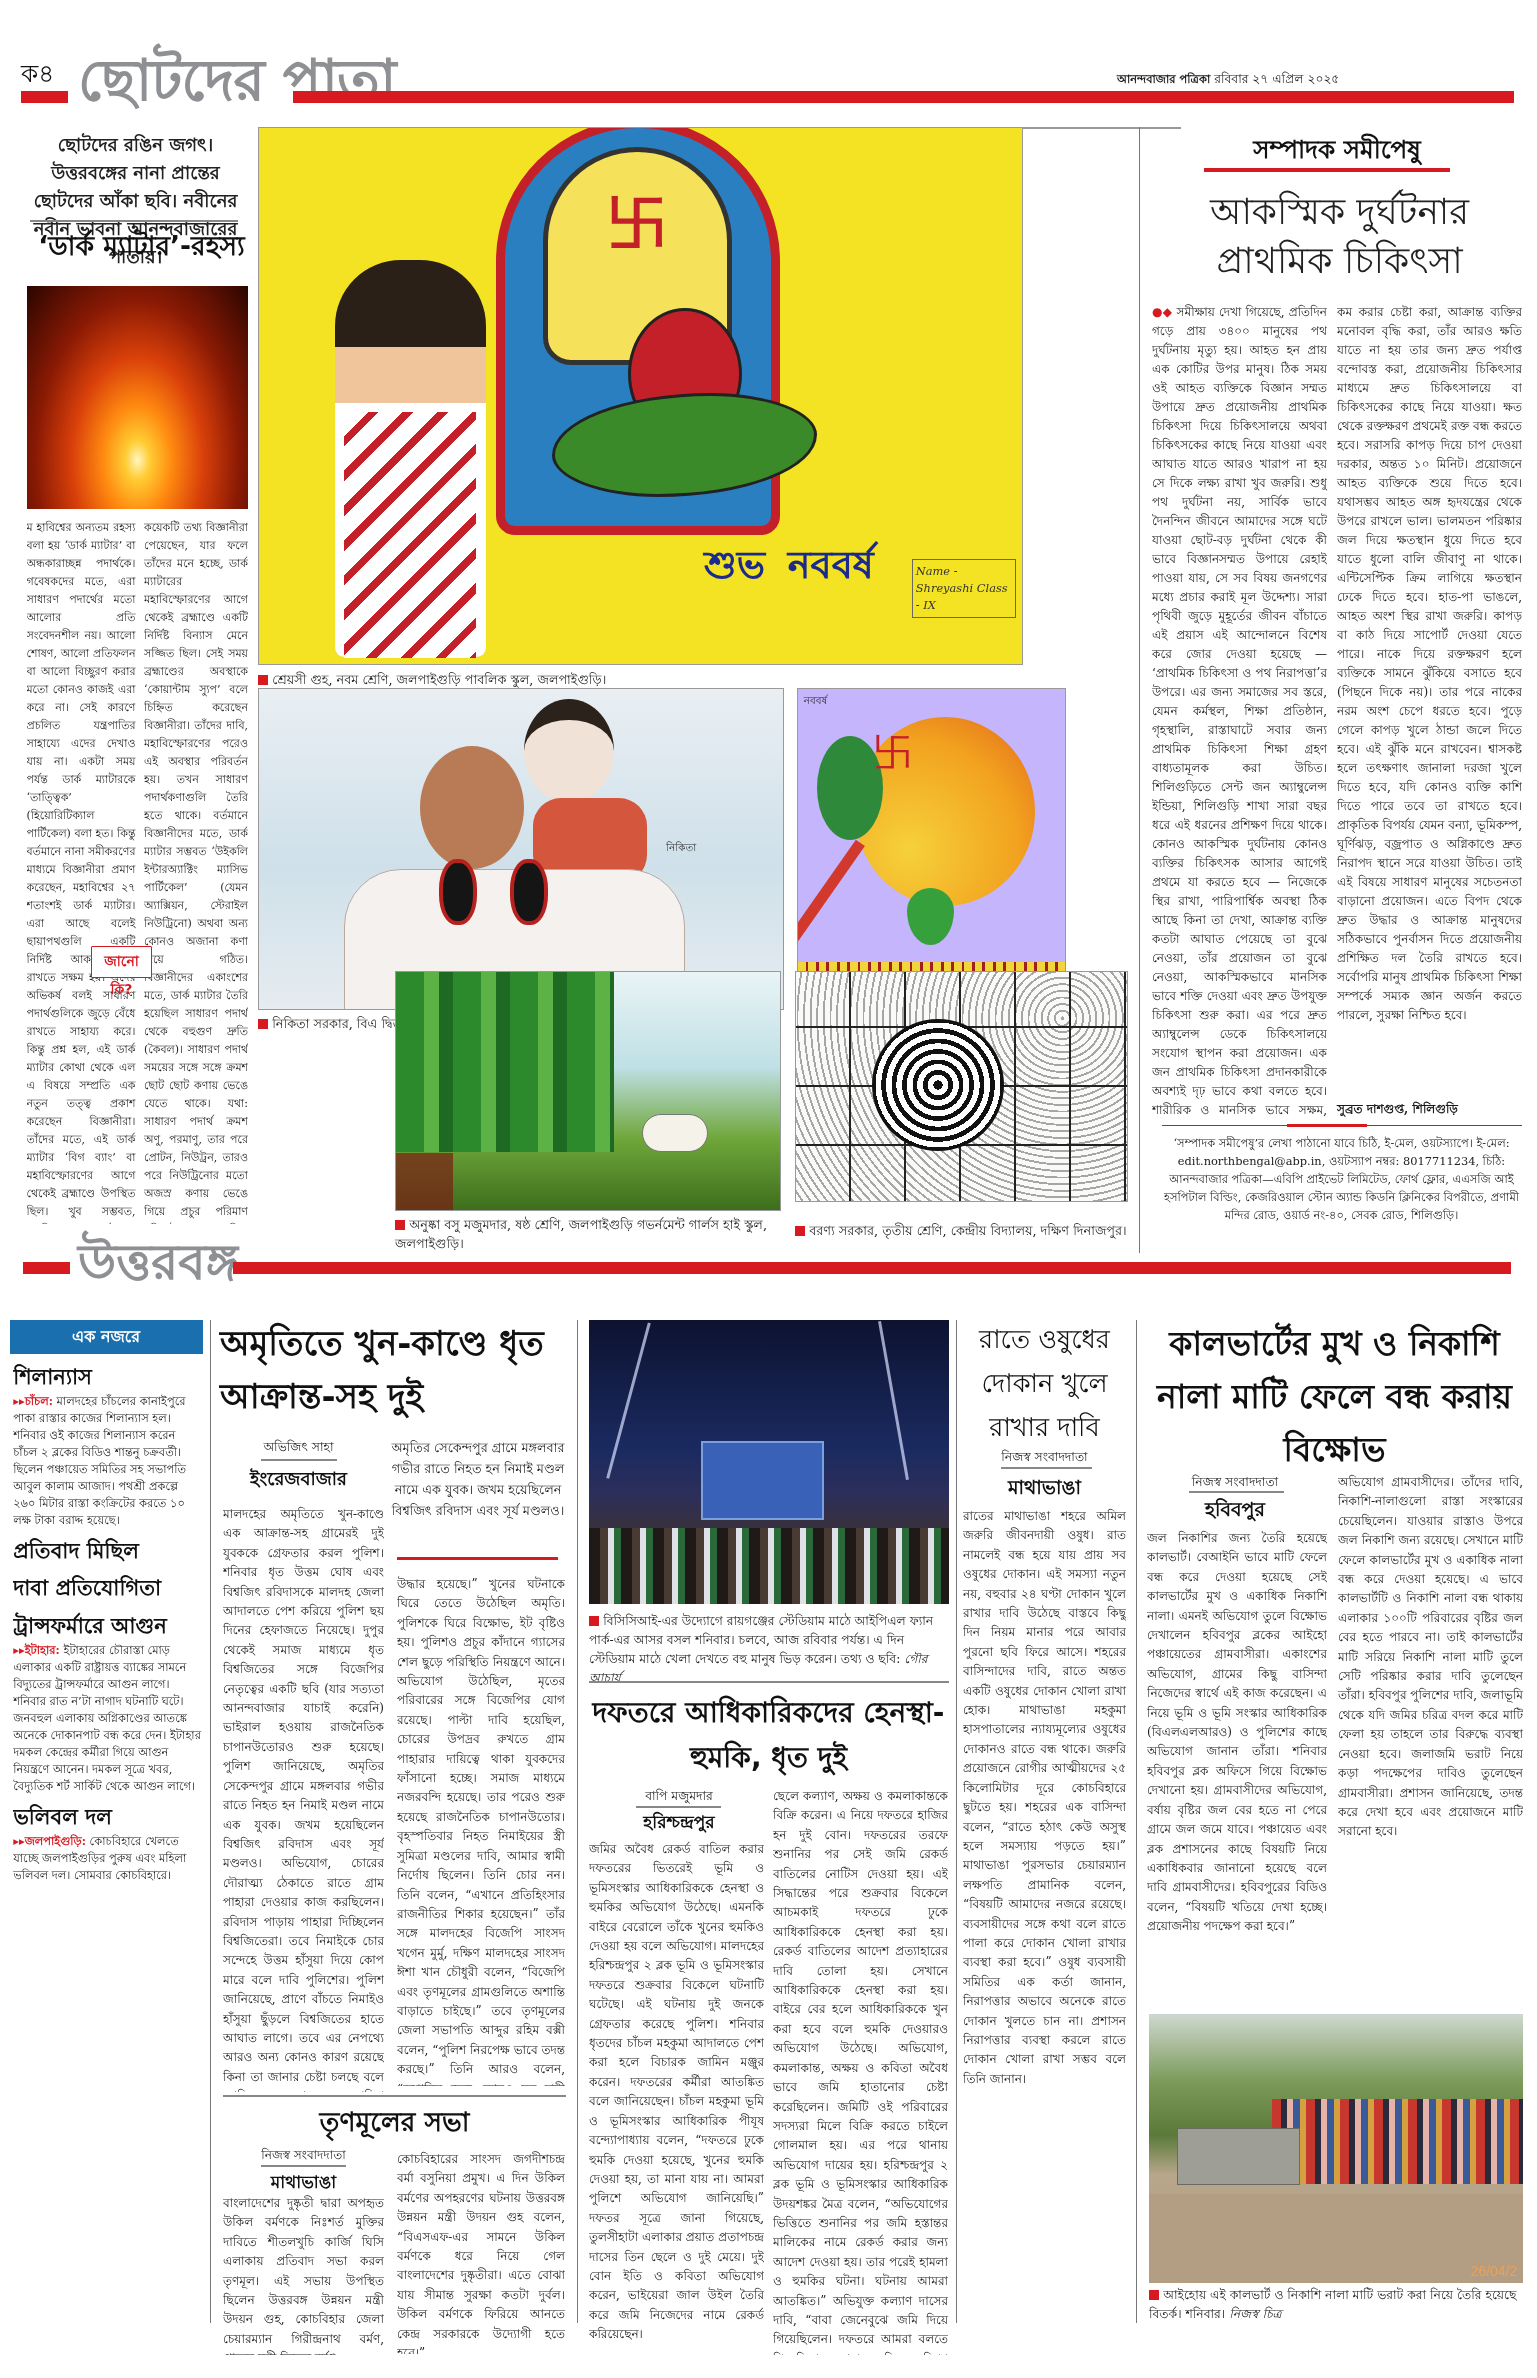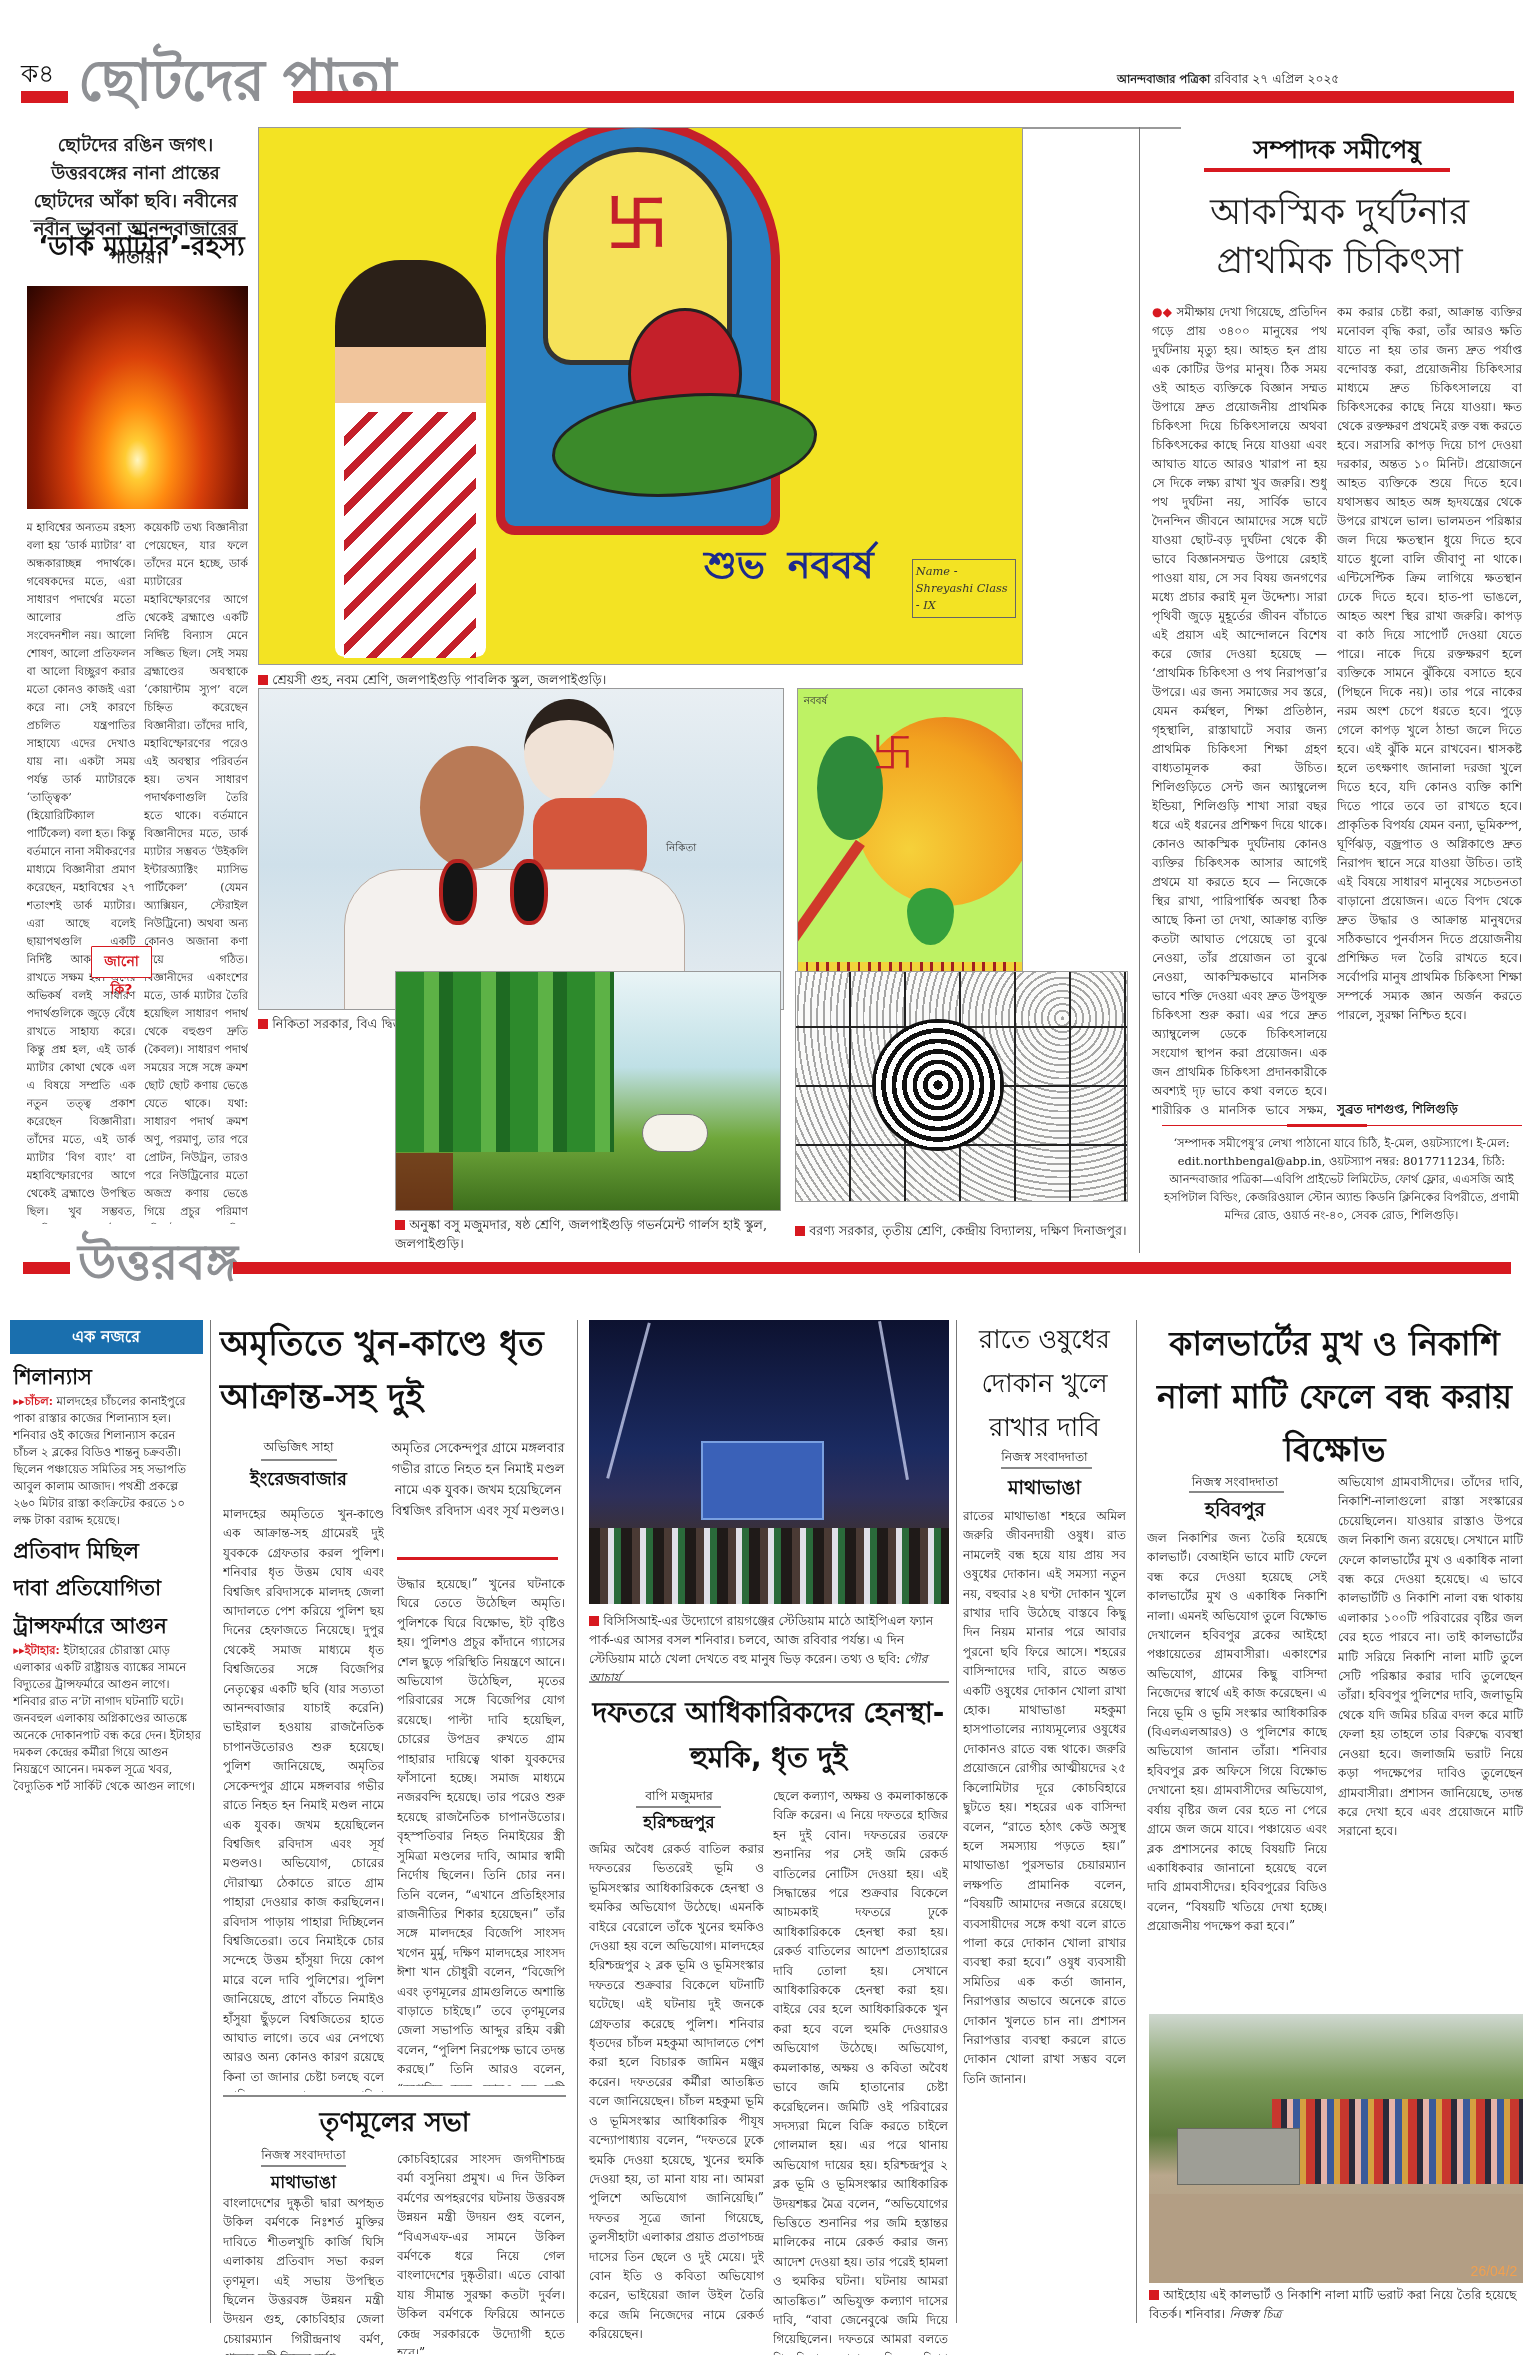--- a/index.html
+++ b/index.html
@@ -70,21 +70,21 @@
   <div class="abs" style="left:274px;top:109px;width:114px;height:85px;background:#d4563c;border-radius:28px"></div>
   <div class="abs" style="left:85px;top:180px;width:341px;height:142px;background:#f4f1ee;border-radius:57px 57px 0 0;border:0.9px solid #b9aaa0"></div>
   <div class="abs" style="left:180px;top:170px;width:38px;height:66px;border-radius:45%;background:#151515;border:4.7px solid #b7221f"></div>
   <div class="abs" style="left:251px;top:170px;width:38px;height:66px;border-radius:45%;background:#151515;border:4.7px solid #b7221f"></div>
   <div class="abs" style="left:407px;top:151px;font-size:10.4px;color:#333">নিকিতা</div>
 </div>
 <div class="abs caption" style="left:258px;top:1014px;width:526px">
   <span class="sq"></span><span>নিকিতা সরকার, বিএ দ্বিতীয় বর্ষ, শিলিগুড়ি কলেজ, শিলিগুড়ি।</span>
 </div>
 
-<div class="img" style="left:797px;top:688px;width:226px;height:284px;background:#bef264">
+<div class="img" style="left:797px;top:688px;width:269px;height:284px;background:#c4b5fd">
   <div class="abs" style="left:5.7px;top:3.8px;font-size:10.4px;color:#333">নববর্ষ</div>
   <div class="abs" style="left:57px;top:28px;width:180px;height:189px;border-radius:50%;background:radial-gradient(circle at 30% 70%,#f6d13a,#f2a21f 60%,#e2661a)"></div>
   <div class="abs" style="left:19px;top:47px;width:66px;height:104px;border-radius:50%;background:#2e8a3a"></div>
   <div class="abs" style="left:76px;top:38px;font-size:38px;color:#c4202a">卐</div>
   <div class="abs" style="left:109px;top:199px;width:47px;height:57px;border-radius:50% 50% 50% 50% / 40% 40% 60% 60%;background:#35a03c"></div>
   <div class="abs" style="left:19px;top:142px;width:11.4px;height:132px;background:#d0392b;transform:rotate(35deg)"></div>
   <div class="abs" style="left:0;bottom:0;width:100%;height:9.5px;background:repeating-linear-gradient(90deg,#f2d43b 0 7.6px,#a02020 7.6px 10.4px)"></div>
 </div>
 <div class="abs caption" style="left:797px;top:977px;width:227px">
   <span class="sq"></span><span>প্রজ্ঞা সিনহা রায়, পঞ্চম শ্রেণি, জলপাইগুড়ি পাবলিক স্কুল, জলপাইগুড়ি।</span>
@@ -136,20 +136,24 @@
   <div style="margin-top:5.7px">
     <div class="hd" style="font-size:21px;line-height:32px">প্রতিবাদ মিছিল</div>
   </div>
   <div style="margin-top:5.7px">
     <div class="hd" style="font-size:21px;line-height:32px">দাবা প্রতিযোগিতা</div>
   </div>
   <div style="margin-top:5.7px">
     <div class="hd" style="font-size:21px;line-height:32px">ট্রান্সফর্মারে আগুন</div>
     <div class="caption" style="font-size:11.4px;line-height:17px"><span class="bullet">▸▸</span><b class="red">ইটাহার:</b> <span>ইটাহারের চৌরাস্তা মোড় এলাকার একটি রাষ্ট্রায়ত্ত ব্যাঙ্কের সামনে বিদ্যুতের ট্রান্সফর্মারে আগুন লাগে।শনিবার রাত ন’টা নাগাদ ঘটনাটি ঘটে। জনবহুল এলাকায় অগ্নিকাণ্ডের আতঙ্কে অনেকে দোকানপাট বন্ধ করে দেন। ইটাহার দমকল কেন্দ্রের কর্মীরা গিয়ে আগুন নিয়ন্ত্রণে আনেন। দমকল সূত্রে খবর, বৈদ্যুতিক শর্ট সার্কিট থেকে আগুন লাগে।</span></div>
   </div>
+  <div style="margin-top:5.7px">
+    <div class="hd" style="font-size:21px;line-height:32px">ভলিবল দল</div>
+    <div class="caption" style="font-size:11.4px;line-height:17px"><span class="bullet">▸▸</span><b class="red">জলপাইগুড়ি:</b> <span>কোচবিহারে খেলতে যাচ্ছে জলপাইগুড়ির পুরুষ এবং মহিলা ভলিবল দল। সোমবার কোচবিহারে।</span></div>
+  </div>
 </div>
 <div class="vline" style="left:210px;top:1320px;height:1003px"></div>
 
 <div class="abs hd" style="left:220px;top:1317px;width:341px;font-size:34px;line-height:53px">অমৃতিতে খুন-কাণ্ডে ধৃত আক্রান্ত-সহ দুই</div>
 <div class="abs center" style="left:223px;top:1438px;width:151px;font-size:12.3px">অভিজিৎ সাহা</div>
 <div class="hline" style="left:261px;top:1459px;width:76px"></div>
 <div class="abs center hd red" style="left:223px;top:1465px;width:151px;font-size:18px">ইংরেজবাজার</div>
 <div class="abs center" style="left:388px;top:1437px;width:180px;font-size:12.8px;line-height:21px">অমৃতির সেকেন্দপুর গ্রামে মঙ্গলবার গভীর রাতে নিহত হন নিমাই মণ্ডল নামে এক যুবক। জখম হয়েছিলেন বিশ্বজিৎ রবিদাস এবং সূর্য মণ্ডলও।</div>
 <div class="abs" style="left:397px;top:1557px;width:161px;height:2.8px;background:#d71920"></div>
 

